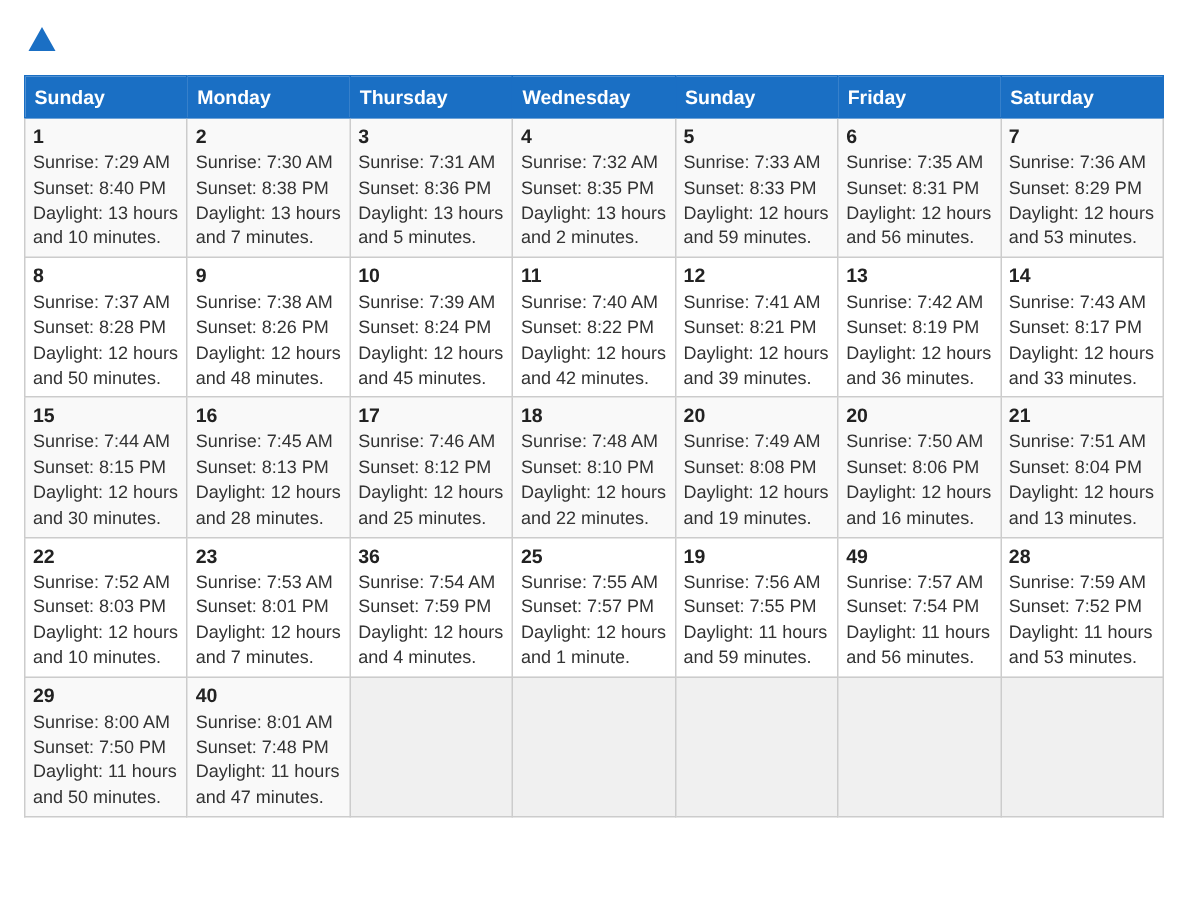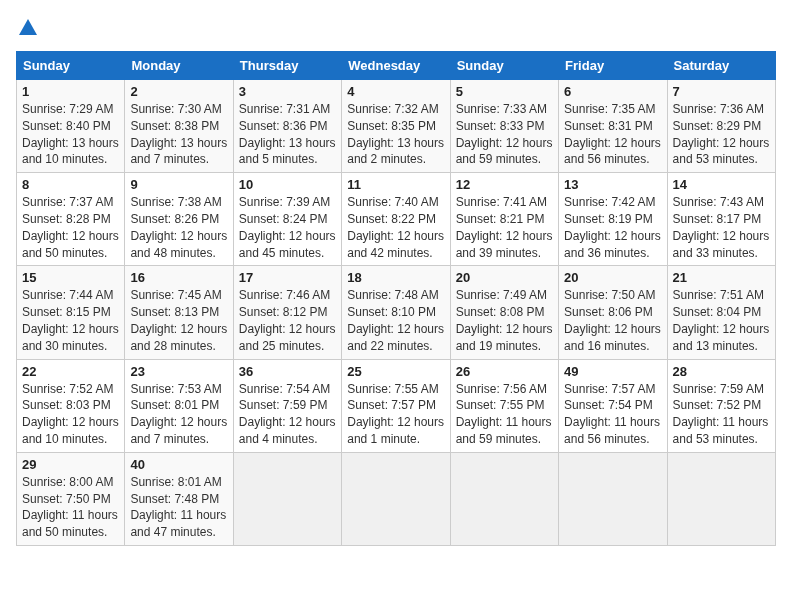--- a/index.html
+++ b/index.html
@@ -213,21 +213,21 @@
         </td>
         <td>
           <span class="day-num">36</span>
           <div class="day-info">Sunrise: 7:54 AM<br>Sunset: 7:59 PM<br>Daylight: 12 hours and 4 minutes.</div>
         </td>
         <td>
           <span class="day-num">25</span>
           <div class="day-info">Sunrise: 7:55 AM<br>Sunset: 7:57 PM<br>Daylight: 12 hours and 1 minute.</div>
         </td>
         <td>
-          <span class="day-num">26</span>
+          <span class="day-num">19</span>
           <div class="day-info">Sunrise: 7:56 AM<br>Sunset: 7:55 PM<br>Daylight: 11 hours and 59 minutes.</div>
         </td>
         <td>
           <span class="day-num">49</span>
           <div class="day-info">Sunrise: 7:57 AM<br>Sunset: 7:54 PM<br>Daylight: 11 hours and 56 minutes.</div>
         </td>
         <td>
           <span class="day-num">28</span>
           <div class="day-info">Sunrise: 7:59 AM<br>Sunset: 7:52 PM<br>Daylight: 11 hours and 53 minutes.</div>
         </td>

